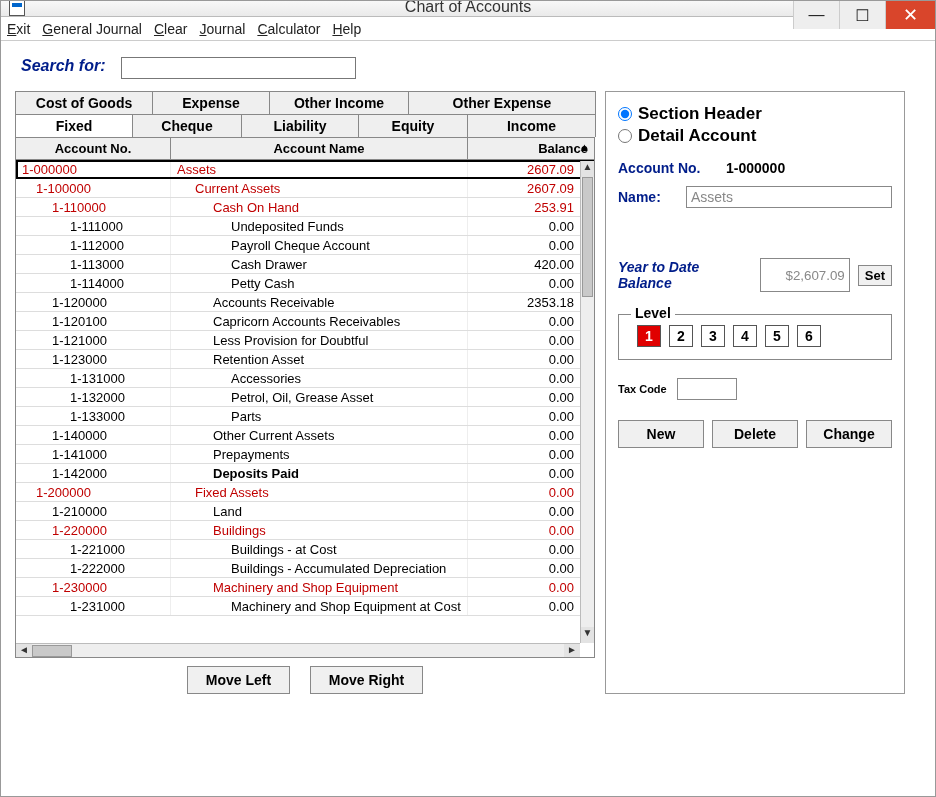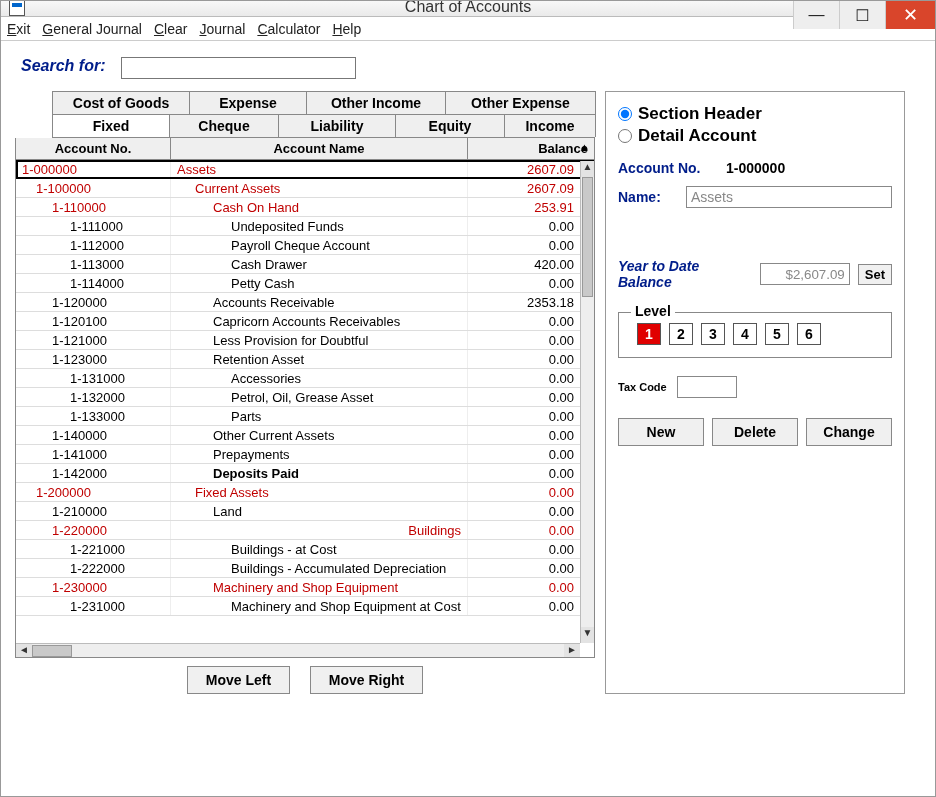--- a/index.html
+++ b/index.html
@@ -50,21 +50,21 @@
 .rightcol { width:300px; border:1px solid #999; padding:10px 12px; font-size:14px; }
 .tab {
   border:1px solid #888; border-bottom:none;
   padding:3px 10px; font-weight:bold; font-size:14px;
   background:#efefef; margin-right:-1px; cursor:default;
   text-align:center;
 }
 .tab.active { background:#fff; }
 .tabrow { display:flex; width:100%; }
 .tabrow .tab { flex:0 0 auto; }
-.tabwrap { border-bottom:1px solid #888;margin-left:37px; }
+.tabwrap { border-bottom:1px solid #888; }
 .tablewrap { border:1px solid #888; border-top:none; height:520px; overflow:hidden; position:relative; background:#fff;}
 .tablehdr { display:flex; background:#efefef; border-bottom:1px solid #888; font-weight:bold; font-size:13px;}
 .tablehdr div { padding:3px 6px; border-right:1px solid #888; text-align:center; }
 .col-no { width:155px; }
 .col-name { width:297px; }
 .col-bal { flex:1; text-align:right !important; position:relative; border-right:none !important;}
 .col-bal .sortarrow { position:absolute; right:4px; top:3px; font-size:11px;}
 .tbody { height:490px; overflow:hidden; }
 .trow { display:flex; border-bottom:1px solid #ddd; font-size:13px; height:19px; line-height:19px;}
 .trow > div { padding:0 6px; border-right:1px solid #eee; white-space:nowrap; overflow:hidden;}
@@ -97,21 +97,21 @@
 .levelcells { display:flex; gap:8px; }
 .levelcell { width:24px; height:22px; border:1px solid #555; text-align:center; line-height:20px; font-weight:bold; font-size:14px;}
 .levelcell.sel { background:#e00000; color:#fff;}
 .taxrow { margin-top:18px; display:flex; align-items:center; gap:10px;}
 .taxrow .lbl { font-weight:bold; font-size:11px;}
 .taxrow input { width:60px; height:22px; border:1px solid #888;}
 .actionbtns { display:flex; justify-content:space-between; margin-top:20px;}
 .actionbtns .btn { margin:0; padding:5px 0; width:86px; text-align:center;}
 .ytdrow { display:flex; align-items:center; gap:8px; margin-top:50px;}
 .ytdrow .lbl { font-weight:bold; color:#001d8a; font-size:14px;font-style:italic;}
-.ytdrow input { width:90px; height:22px; border:1px solid #888; text-align:right; padding:2px 4px; color:#888;}
+.ytdrow input { width:90px; height:34px; border:1px solid #888; text-align:right; padding:2px 4px; color:#888;}
 .ytdrow .setbtn { border:1px solid #888; background:#f0f0f0; font-weight:bold; padding:2px 6px; font-size:13px;}
 </style>
 </head>
 <body>
 
 <div class="titlebar">
   <div class="sysicon"></div>
   <div class="title">Chart of Accounts</div>
   <div class="winbtns">
     <div class="winbtn">—</div>
@@ -250,21 +250,21 @@
               <div class="c-name red" style="padding-left: 24px;">Fixed Assets</div>
               <div class="c-bal red">0.00</div>
             </div>
             <div class="trow">
               <div class="c-no ind2">1-210000</div>
               <div class="c-name" style="padding-left: 42px;">Land</div>
               <div class="c-bal">0.00</div>
             </div>
             <div class="trow">
               <div class="c-no red ind2">1-220000</div>
-              <div class="c-name red" style="padding-left: 42px; text-align: right;">Buildings</div>
+              <div class="c-name red" style="padding-left: 42px;">Buildings</div>
               <div class="c-bal red">0.00</div>
             </div>
             <div class="trow">
               <div class="c-no ind3">1-221000</div>
               <div class="c-name" style="padding-left: 60px;">Buildings - at Cost</div>
               <div class="c-bal">0.00</div>
             </div>
             <div class="trow">
               <div class="c-no ind3">1-222000</div>
               <div class="c-name" style="padding-left: 60px;">Buildings - Accumulated Depreciation</div>

